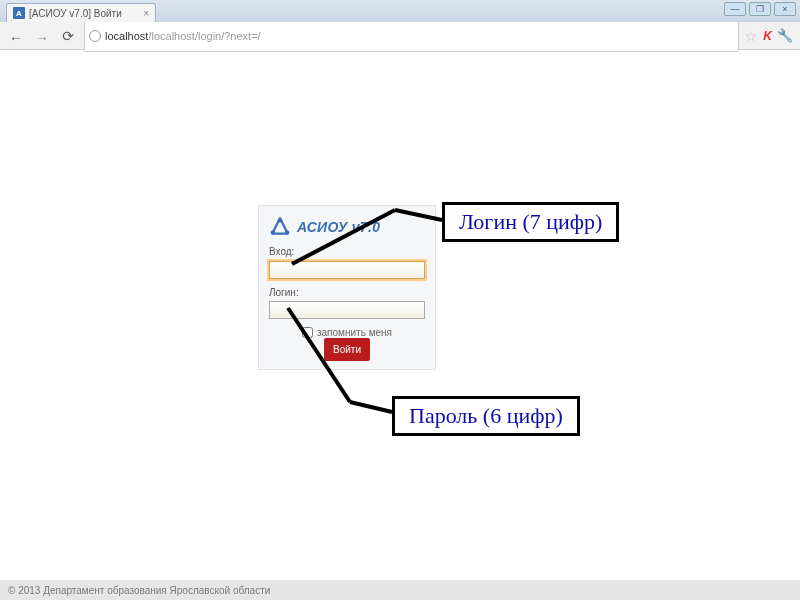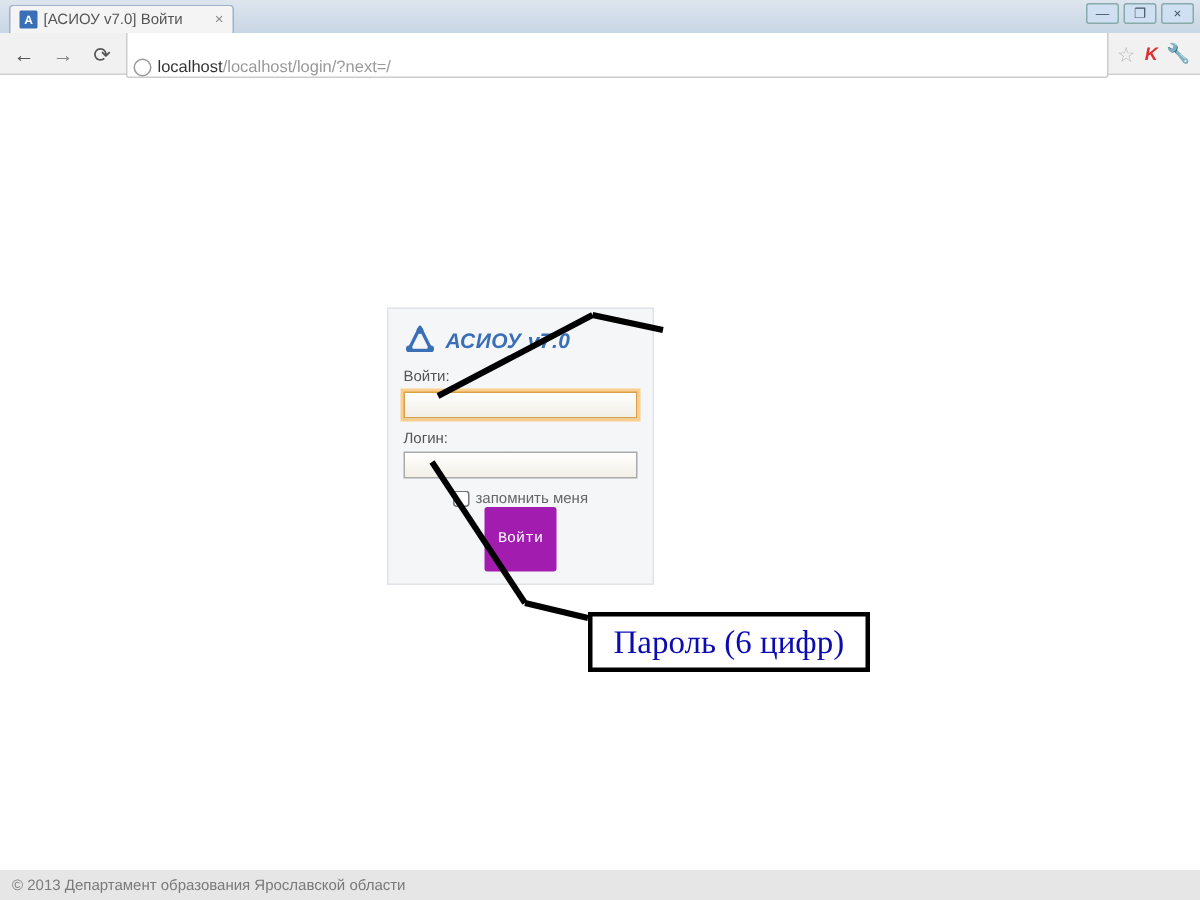--- a/index.html
+++ b/index.html
@@ -10,21 +10,21 @@
   .tab-strip { height: 22px; background: linear-gradient(#dde5ee, #c9d6e6); display: flex; align-items: flex-end; padding-left: 6px; position: relative; }
   .tab { background: #f4f4f4; border: 1px solid #9fb2c9; border-bottom: none; border-radius: 3px 3px 0 0; height: 19px; min-width: 150px; display: flex; align-items: center; padding: 0 6px; font-size: 10px; color: #555; gap: 4px; }
   .tab .favicon { width: 12px; height: 12px; background: #3a6fb7; display: flex; align-items: center; justify-content: center; color: #fff; font-size: 8px; font-weight: bold; border-radius: 1px; }
   .tab .tab-close { margin-left: auto; color: #888; font-size: 10px; }
   .window-controls { position: absolute; right: 4px; top: 2px; display: flex; gap: 3px; }
   .win-btn { width: 22px; height: 14px; background: #cfe0f2; border: 1px solid #8aa; border-radius: 2px; display: flex; align-items: center; justify-content: center; font-size: 9px; color: #456; }
   
   .toolbar { height: 28px; background: #f1f1f1; border-bottom: 1px solid #d0d0d0; display: flex; align-items: center; padding: 0 6px; gap: 6px; }
   .nav-btn { width: 20px; height: 20px; display: flex; align-items: center; justify-content: center; color: #888; font-size: 14px; }
   .nav-btn.enabled { color: #555; }
-  .addr-bar { flex: 1; height: 33px; background: #fff; border: 1px solid #ccc; border-radius: 2px; display: flex; align-items: flex-end; padding: 0 4px; font-size: 11px; color: #999; }
+  .addr-bar { flex: 1; height: 33px; background: #fff; border: 1px solid #ccc; border-radius: 2px; display: flex; align-items: center; padding: 0 4px; font-size: 11px; color: #999; }
   .addr-bar .globe { width: 12px; height: 12px; border: 1px solid #999; border-radius: 50%; margin-right: 4px; position: relative; }
   .addr-bar .host { color: #333; }
   .right-icons { display: flex; gap: 6px; align-items: center; }
   .star { color: #bbb; font-size: 14px; }
   .k-icon { font-weight: bold; font-style: italic; font-size: 12px; }
   .k-top { color: #e03030; }
   .wrench { color: #666; font-size: 13px; }
   
   
   .page { position: relative; width: 100%; height: calc(600px - 22px - 28px - 20px); }
@@ -34,26 +34,26 @@
   .login-header { display: flex; align-items: center; gap: 6px; margin-bottom: 8px; }
   .logo-tri { width: 22px; height: 22px; }
   .app-title { color: #3a6fb7; font-weight: bold; font-size: 14px; font-style: italic; letter-spacing: .3px; }
   .field-label { font-size: 10px; color: #555; margin-bottom: 2px; }
   .text-input { width: 100%; height: 18px; border: 1px solid #aaa; background: linear-gradient(#fff,#f2efe6); font-size: 10px; padding: 0 3px; }
   .text-input.login { box-shadow: 0 0 0 2px rgba(255,180,70,.6); border-color: #d9a24a; }
   .field-gap { height: 8px; }
   .row-bottom { display: flex; align-items: center; justify-content: space-between; margin-top: 8px; flex-direction: column; }
   .remember { display: flex; align-items: center; gap: 4px; font-size: 10px; color: #666; }
   .remember input { width: 11px; height: 11px; }
-  .submit-btn { background: #a21caf; color: #fff; border: none; font-size: 10px; padding: 16px 9px; border-radius: 2px; font-family: Liberation Mono, monospace; }
+  .submit-btn { background: #b91c1c; color: #fff; border: none; font-size: 10px; padding: 6px 9px; border-radius: 2px; }
   
   
   .callout { position: absolute; border: 3px solid #000; background: #fff; padding: 4px 14px; font-family: "Times New Roman", serif; font-size: 22px; color: #0b0bb0; white-space: nowrap; }
   #callout-login { left: 442px; top: 152px; }
-  #callout-password { left: 392px; top: 358px; }
+  #callout-password { left: 392px; top: 346px; }
   
   .leader { position: absolute; pointer-events: none; }
   
   
   .footer { position: absolute; left: 0; bottom: 0; width: 100%; height: 20px; background: #e6e6e6; font-size: 10px; color: #7a7a7a; display: flex; align-items: center; padding-left: 8px; }
 </style>
 </head>
 <body>
 
 <div class="browser-chrome">
@@ -91,34 +91,35 @@
   <div class="login-box">
     <div class="login-header">
       <svg class="logo-tri" viewBox="0 0 40 40">
         <path d="M20 4 L34 32 L6 32 Z" fill="none" stroke="#3a6fb7" stroke-width="4" stroke-linejoin="round"></path>
         <circle cx="20" cy="8" r="4" fill="#3a6fb7"></circle>
         <circle cx="33" cy="30" r="4" fill="#3a6fb7"></circle>
         <circle cx="7" cy="30" r="4" fill="#3a6fb7"></circle>
       </svg>
       <span class="app-title">АСИОУ v7.0</span>
     </div>
-    <div class="field-label">Войти:</div>
+    <div class="field-label">Вход:</div>
     <input class="text-input login" type="text" style="">
     <div class="field-gap"></div>
     <div class="field-label">Логин:</div>
     <input class="text-input" type="password" style="">
     <div class="row-bottom">
       <label class="remember">
         <input type="checkbox" style="">
         <span>запомнить меня</span>
       </label>
       <button class="submit-btn">Войти</button>
     </div>
   </div>
 
+  <div id="callout-login" class="callout">Логин (7 цифр)</div>
   <div id="callout-password" class="callout">Пароль (6 цифр)</div>
 
   <svg class="leader" width="800" height="530" style="left:0;top:0">
 
     <line x1="292" y1="214" x2="395" y2="160" stroke="#000" stroke-width="4"></line>
     <line x1="395" y1="160" x2="442" y2="170" stroke="#000" stroke-width="4"></line>
 
     <line x1="288" y1="258" x2="350" y2="352" stroke="#000" stroke-width="4"></line>
     <line x1="350" y1="352" x2="392" y2="362" stroke="#000" stroke-width="4"></line>
   </svg>

